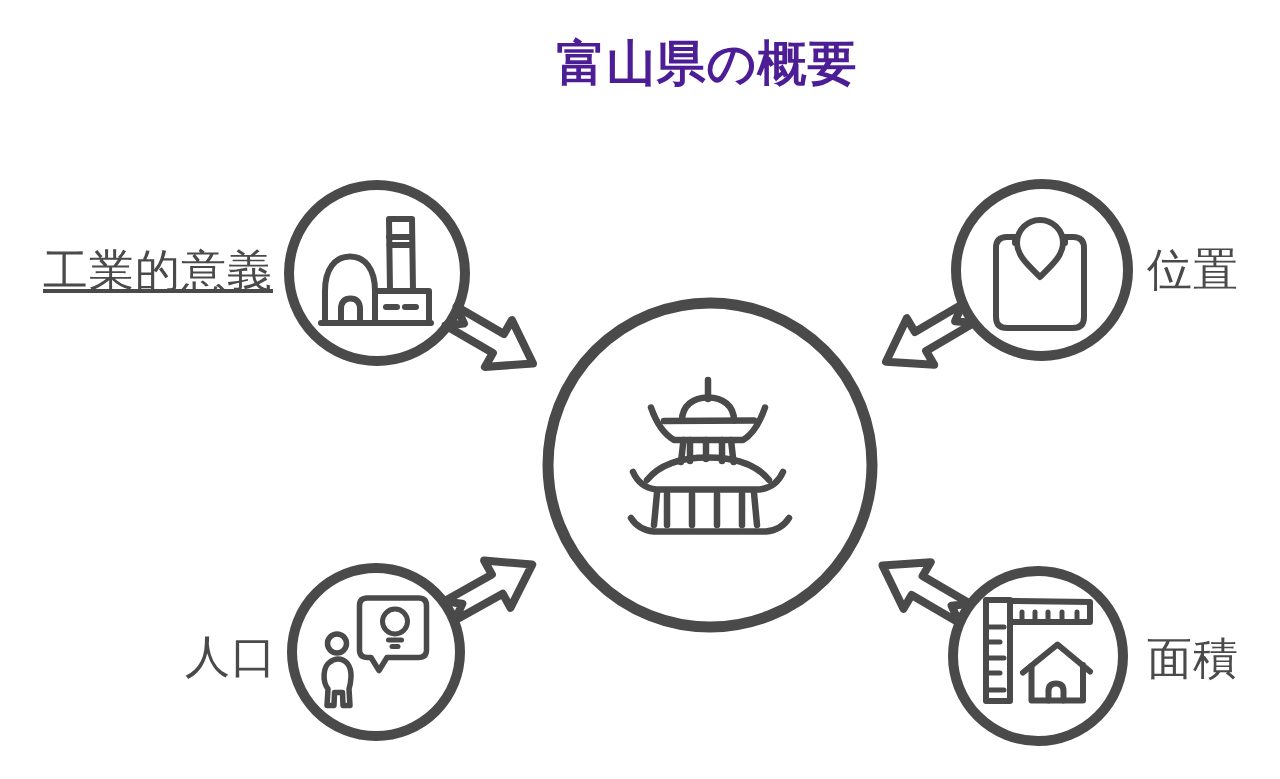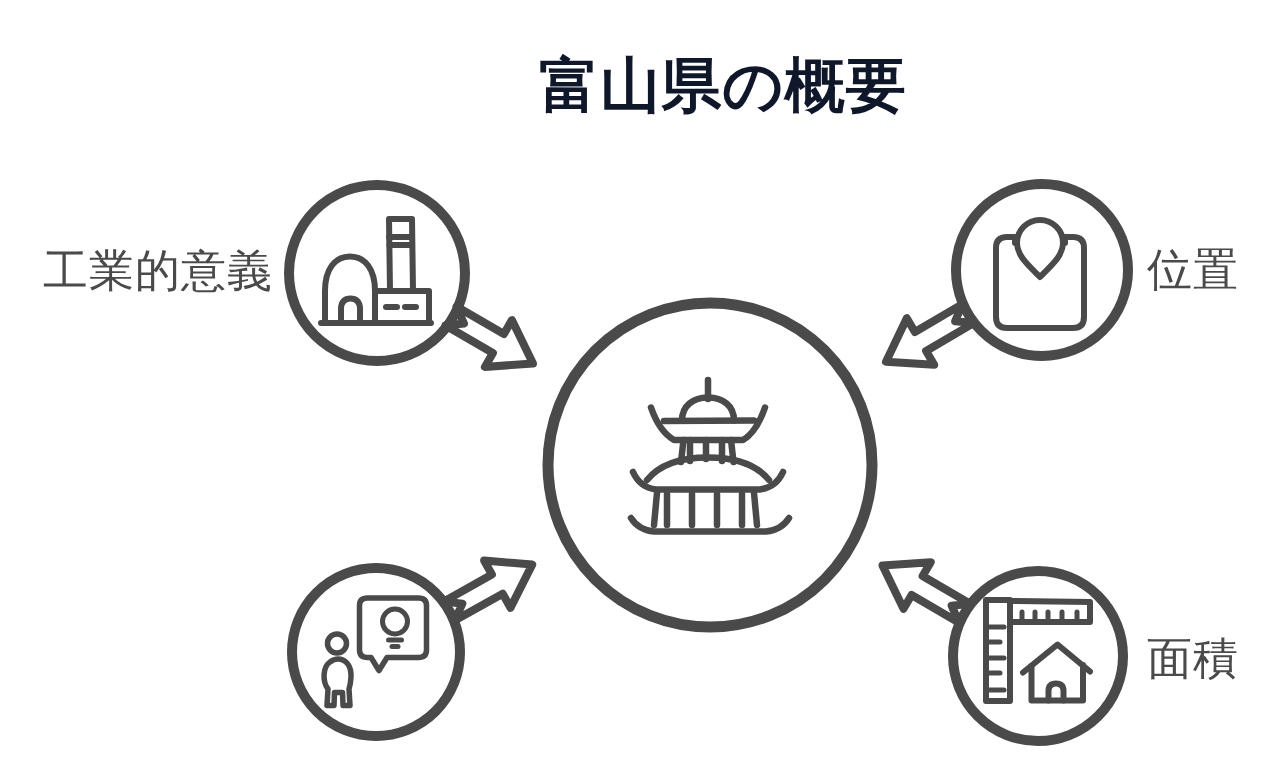--- a/index.html
+++ b/index.html
@@ -6,30 +6,30 @@
   .canvas{
     position:relative;
     width:1280px;height:779px;
     background:#ffffff;
     overflow:hidden;
     font-family:"Liberation Sans","DejaVu Sans",sans-serif;
   }
   .art{position:absolute;left:0;top:0;}
   .title{
     position:absolute;left:207px;top:38px;width:1000px;
-    margin:16px;text-align:center;
-    font-size:60px;font-weight:700;line-height:1.05;
-    color:#0f172a;letter-spacing:1px;white-space:nowrap;
+    margin:0;text-align:center;
+    font-size:49px;font-weight:700;line-height:1.05;
+    color:#4c1d95;letter-spacing:1px;white-space:nowrap;
   }
   .node-label{
     position:absolute;
     font-size:45px;font-weight:400;line-height:1;
     color:#4a4a4a;white-space:nowrap;letter-spacing:1px;
   }
-  .label-tl{left:43px;top:248px;}
+  .label-tl{left:43px;top:248px;text-decoration:underline;}
   .label-tr{left:1147px;top:247px;text-align:center;}
   .label-bl{left:185px;top:634px;}
   .label-br{left:1147px;top:636px;}
 </style>
 </head>
 <body>
 
 <div class="canvas">
 
   <svg class="art" width="1280" height="779" viewBox="0 0 1280 779">
@@ -111,15 +111,16 @@
         <path d="M 454.7 620.6 L 502.7 593.7 L 510.5 607.7 L 532.2 564.6 L 484.1 560.5 L 491.9 574.5 L 443.9 601.4 L 462.4 603.7 Z"></path>
         <path d="M 970.1 603.7 L 922.6 576 L 930.7 562.2 L 882.5 565.4 L 903.5 608.8 L 911.6 595 L 959.1 622.7 L 951.6 605.7 Z"></path>
       </g>
     </g>
   </svg>
 
   <h1 class="title">富山県の概要</h1>
 
   <div class="node-label label-tl">工業的意義</div>
   <div class="node-label label-tr">位置</div>
+  <div class="node-label label-bl">人口</div>
   <div class="node-label label-br">面積</div>
 
 </div>
 
 </body></html>

